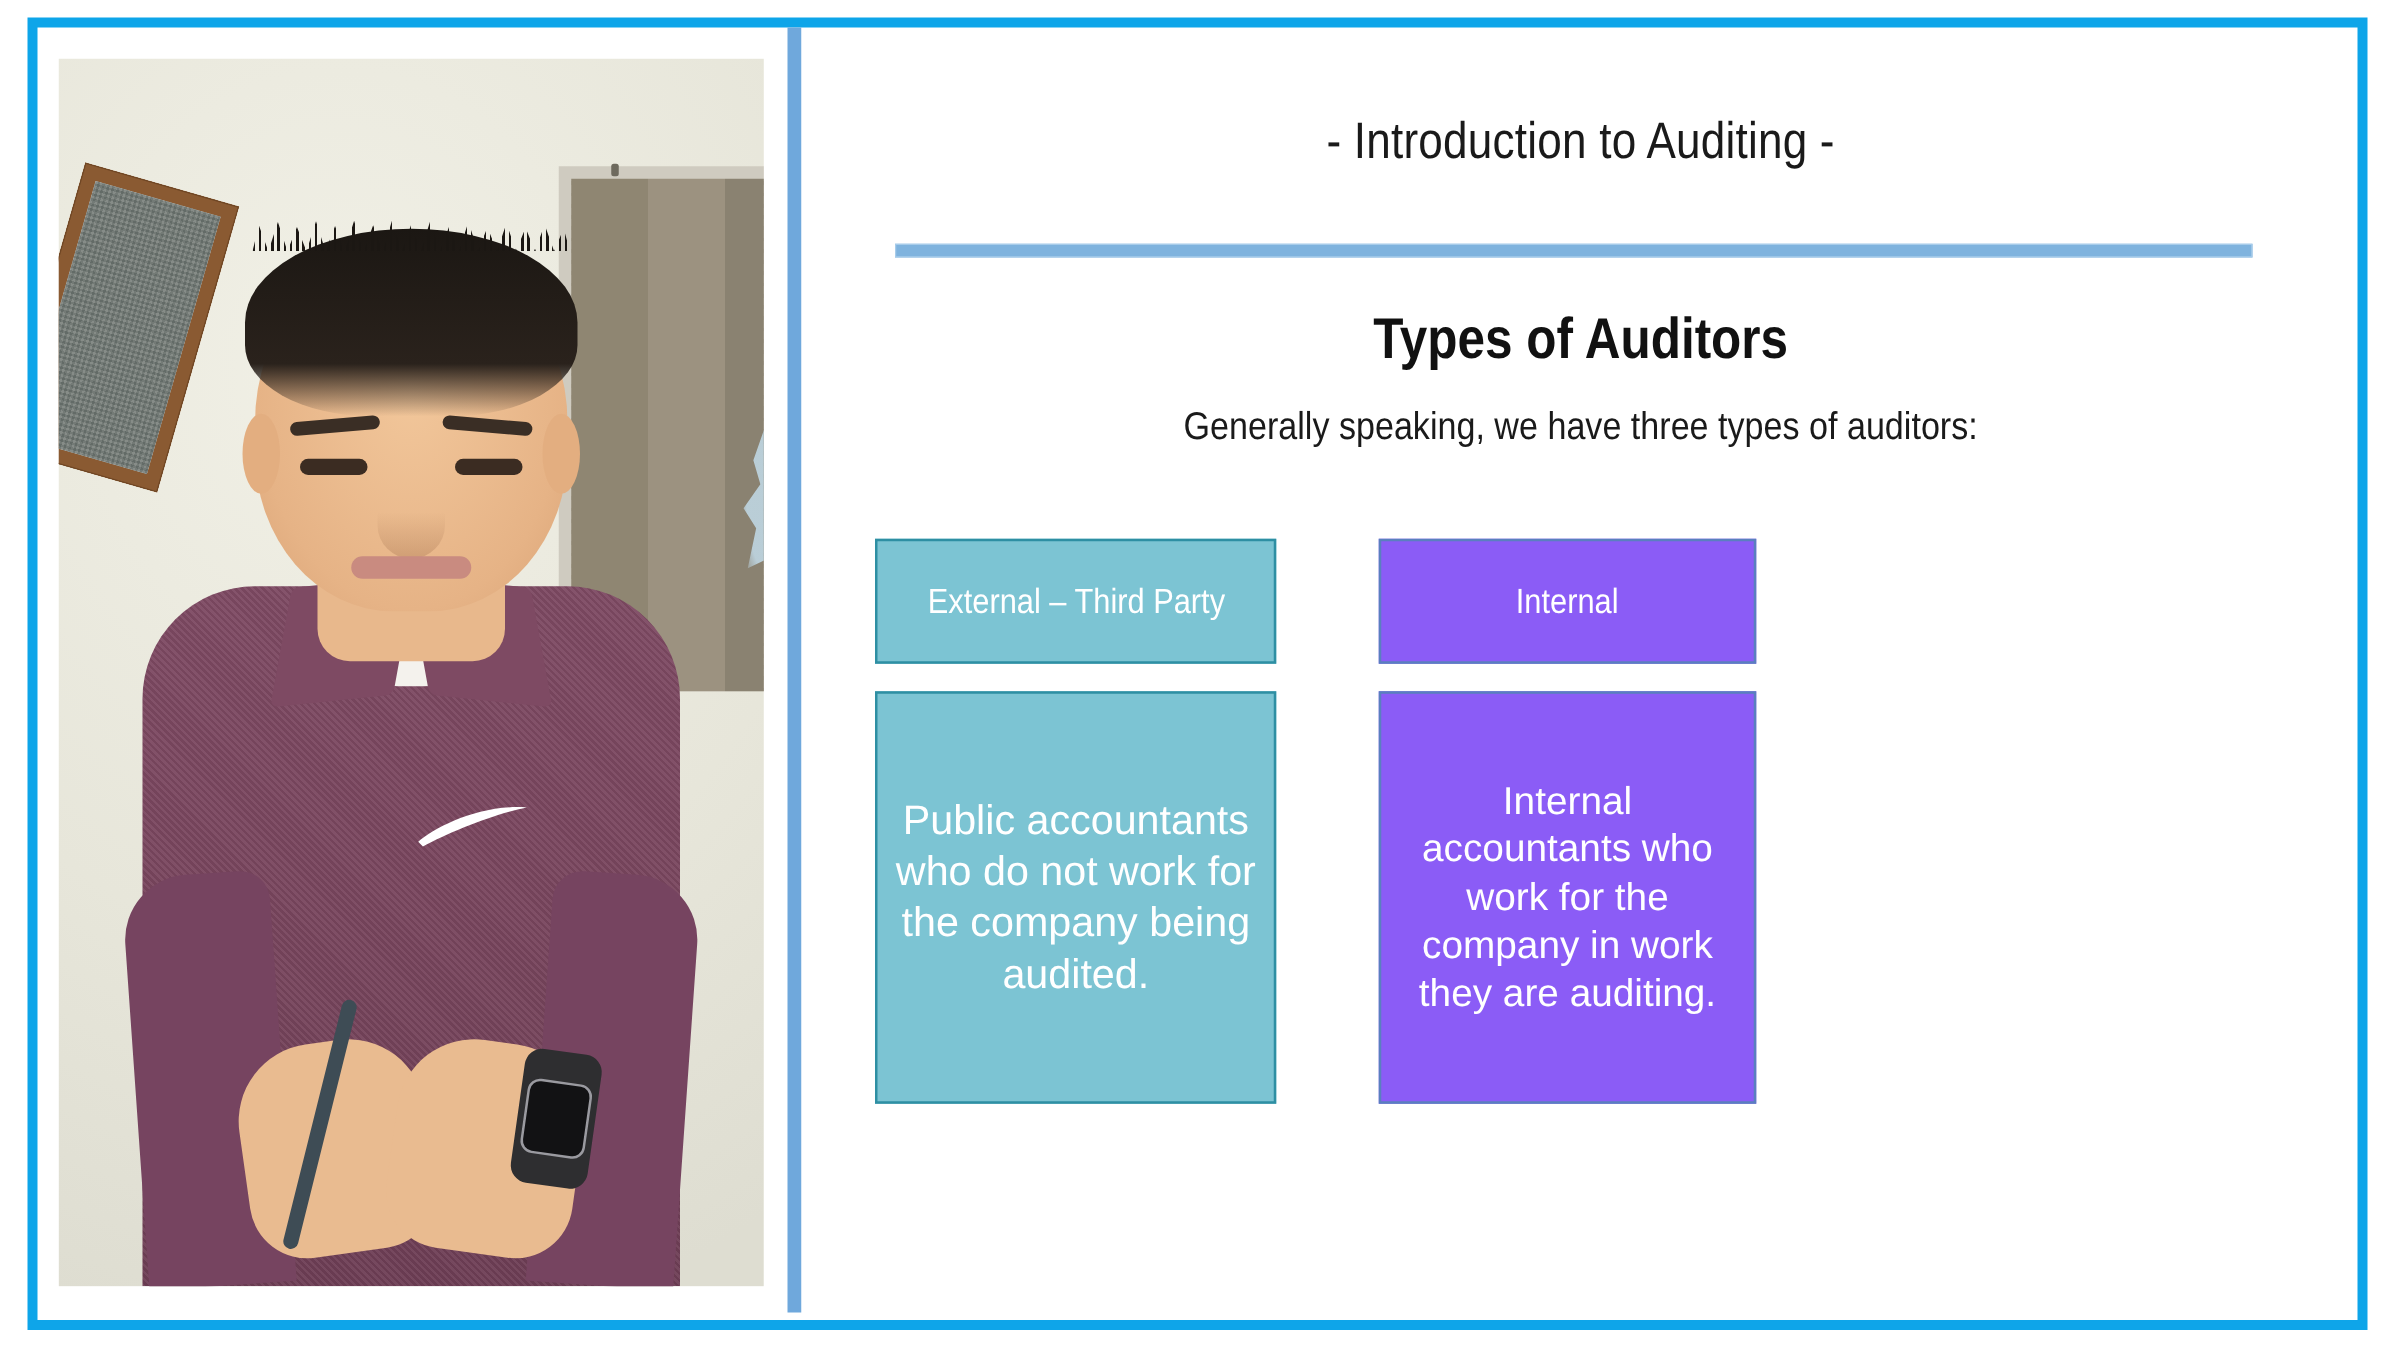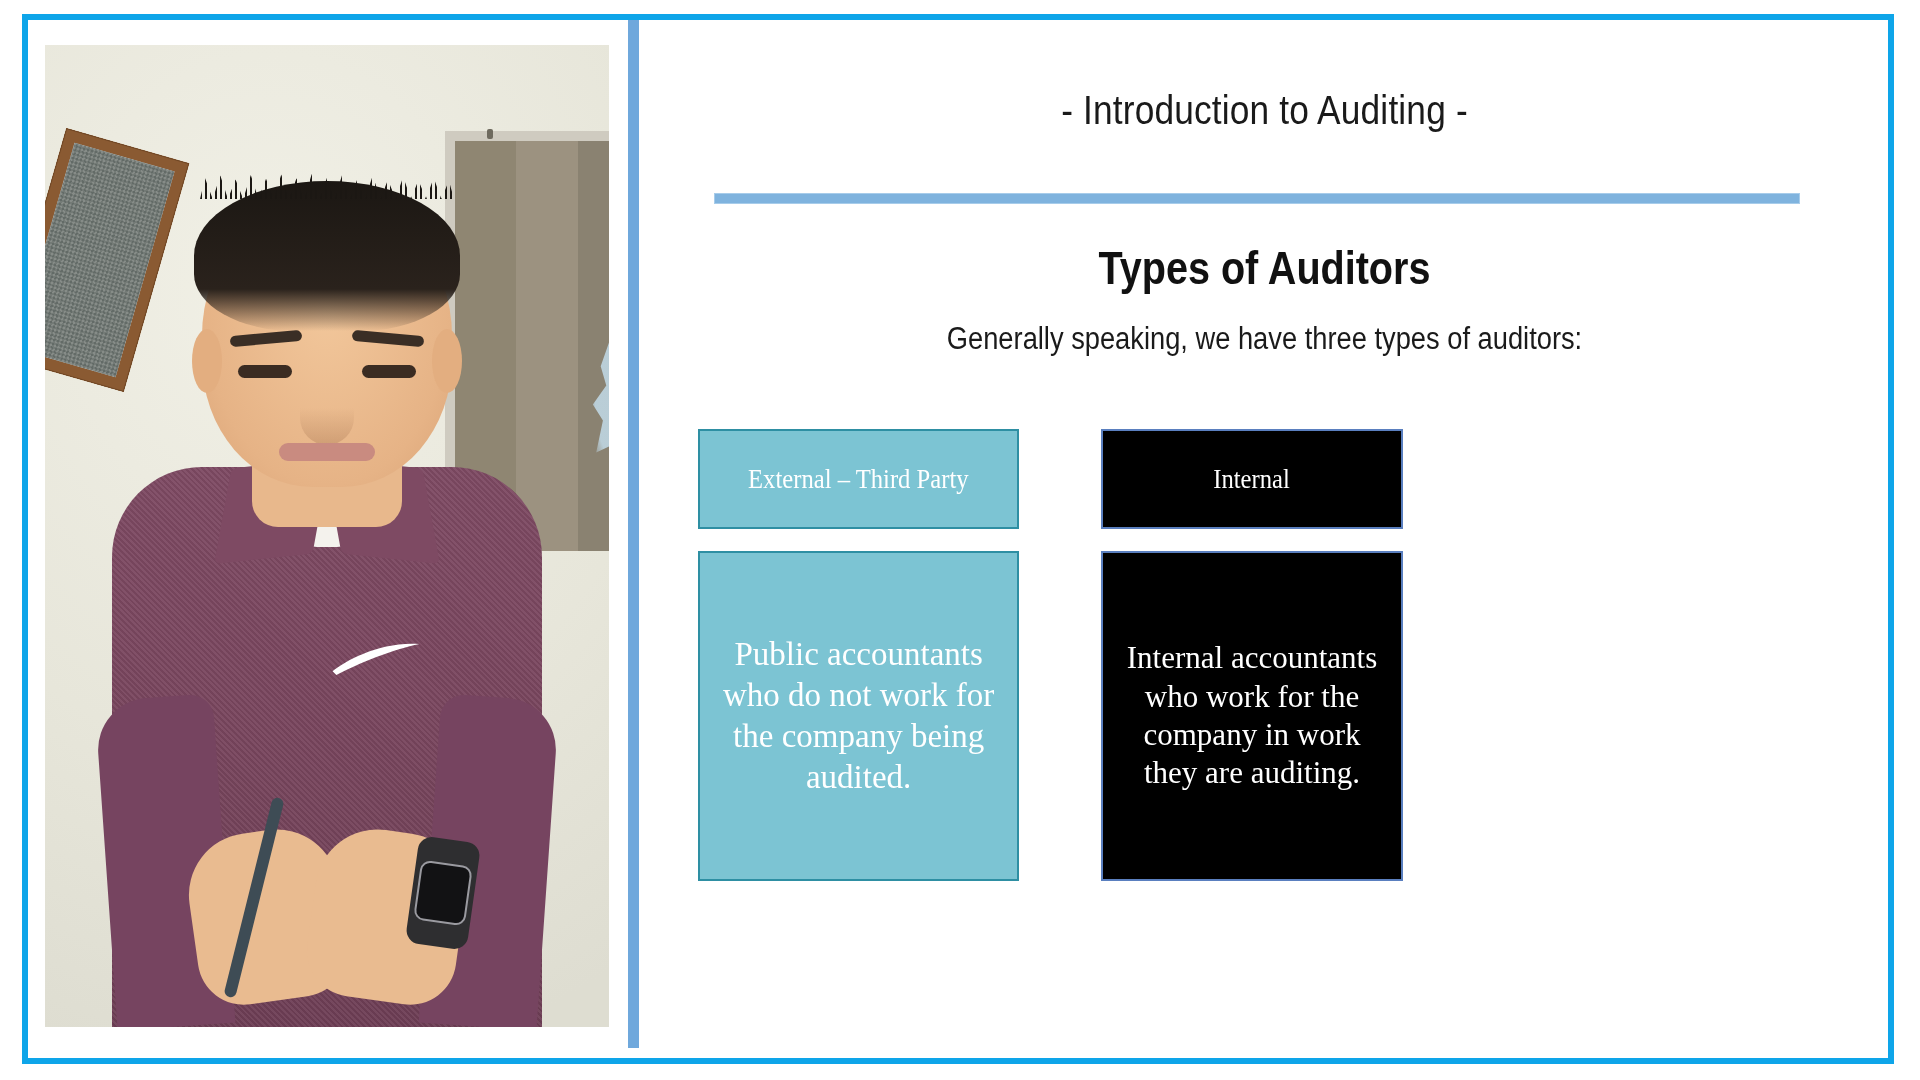--- a/index.html
+++ b/index.html
@@ -1,21 +1,21 @@
 <!DOCTYPE html>
 <html><head>
 <meta charset="utf-8">
 <style>
   html,body{margin:0;padding:0;background:#ffffff;}
   body{width:1920px;height:1080px;overflow:hidden;font-family:"Liberation Sans",sans-serif;}
 
   
   #slide-frame{
     position:absolute;left:22px;top:14px;width:1872px;height:1050px;
-    border:6px solid #0ea5e9;background:#ffffff;box-sizing:border-box;
+    border:8px solid #0ea5e9;background:#ffffff;box-sizing:border-box;
   }
 
   
   #video-panel{
     position:absolute;left:9px;top:9px;width:580px;height:1014px;
     background:#ffffff;box-sizing:border-box;overflow:hidden;
   }
   #video-frame{
     position:absolute;left:8px;top:16px;width:564px;height:982px;
     overflow:hidden;background:#EFEFE6;
@@ -126,40 +126,40 @@
   }
   #section-subtitle{
     position:absolute;left:0;right:0;top:292px;text-align:center;
     font-size:31px;font-weight:400;color:#1a1a1a;
     transform:scaleX(.88);transform-origin:center;
   }
 
   
   #cards{
     position:absolute;left:48px;top:400px;width:1088px;
-    display:grid;grid-template-columns:1fr 1fr 1fr;column-gap:62px;font-family:Liberation Serif, serif;
+    display:grid;grid-template-columns:1fr 1fr 1fr;column-gap:62px;
   }
   .col{display:flex;flex-direction:column;}
   .card-head{
     height:100px;display:flex;align-items:center;justify-content:center;
     color:#ffffff;font-size:28px;text-align:center;
     box-sizing:border-box;
   }
   .card-body{
     margin-top:22px;height:330px;
     display:flex;align-items:center;justify-content:center;
     color:#ffffff;text-align:center;line-height:1.24;
     box-sizing:border-box;padding:10px 14px;
   }
   .card-body span{display:block;}
 
   
   .col-0 .card-head,.col-0 .card-body{background:#7CC4D3;border:2px solid #2E8FA3;}
   .col-1 .card-head,.col-1 .card-body{background:#74B2E3;border:2px solid #3D7BB5;}
-  .col-2 .card-head,.col-2 .card-body{background:#000000;border:2px solid #5A7FBF;margin-left:20px;}
+  .col-2 .card-head,.col-2 .card-body{background:#8b5cf6;border:2px solid #5A7FBF;margin-left:20px;}
 
   
   .card-head span{transform:scaleX(.88);transform-origin:center;display:block;white-space:nowrap;}
 
   .col-0 .card-body span{font-size:33px;}
   .col-1 .card-body span{font-size:32px;}
   .col-2 .card-body span{font-size:31px;}
   .col-1 .card-body{align-items:flex-start;padding-top:64px;}
 </style>
 </head>

